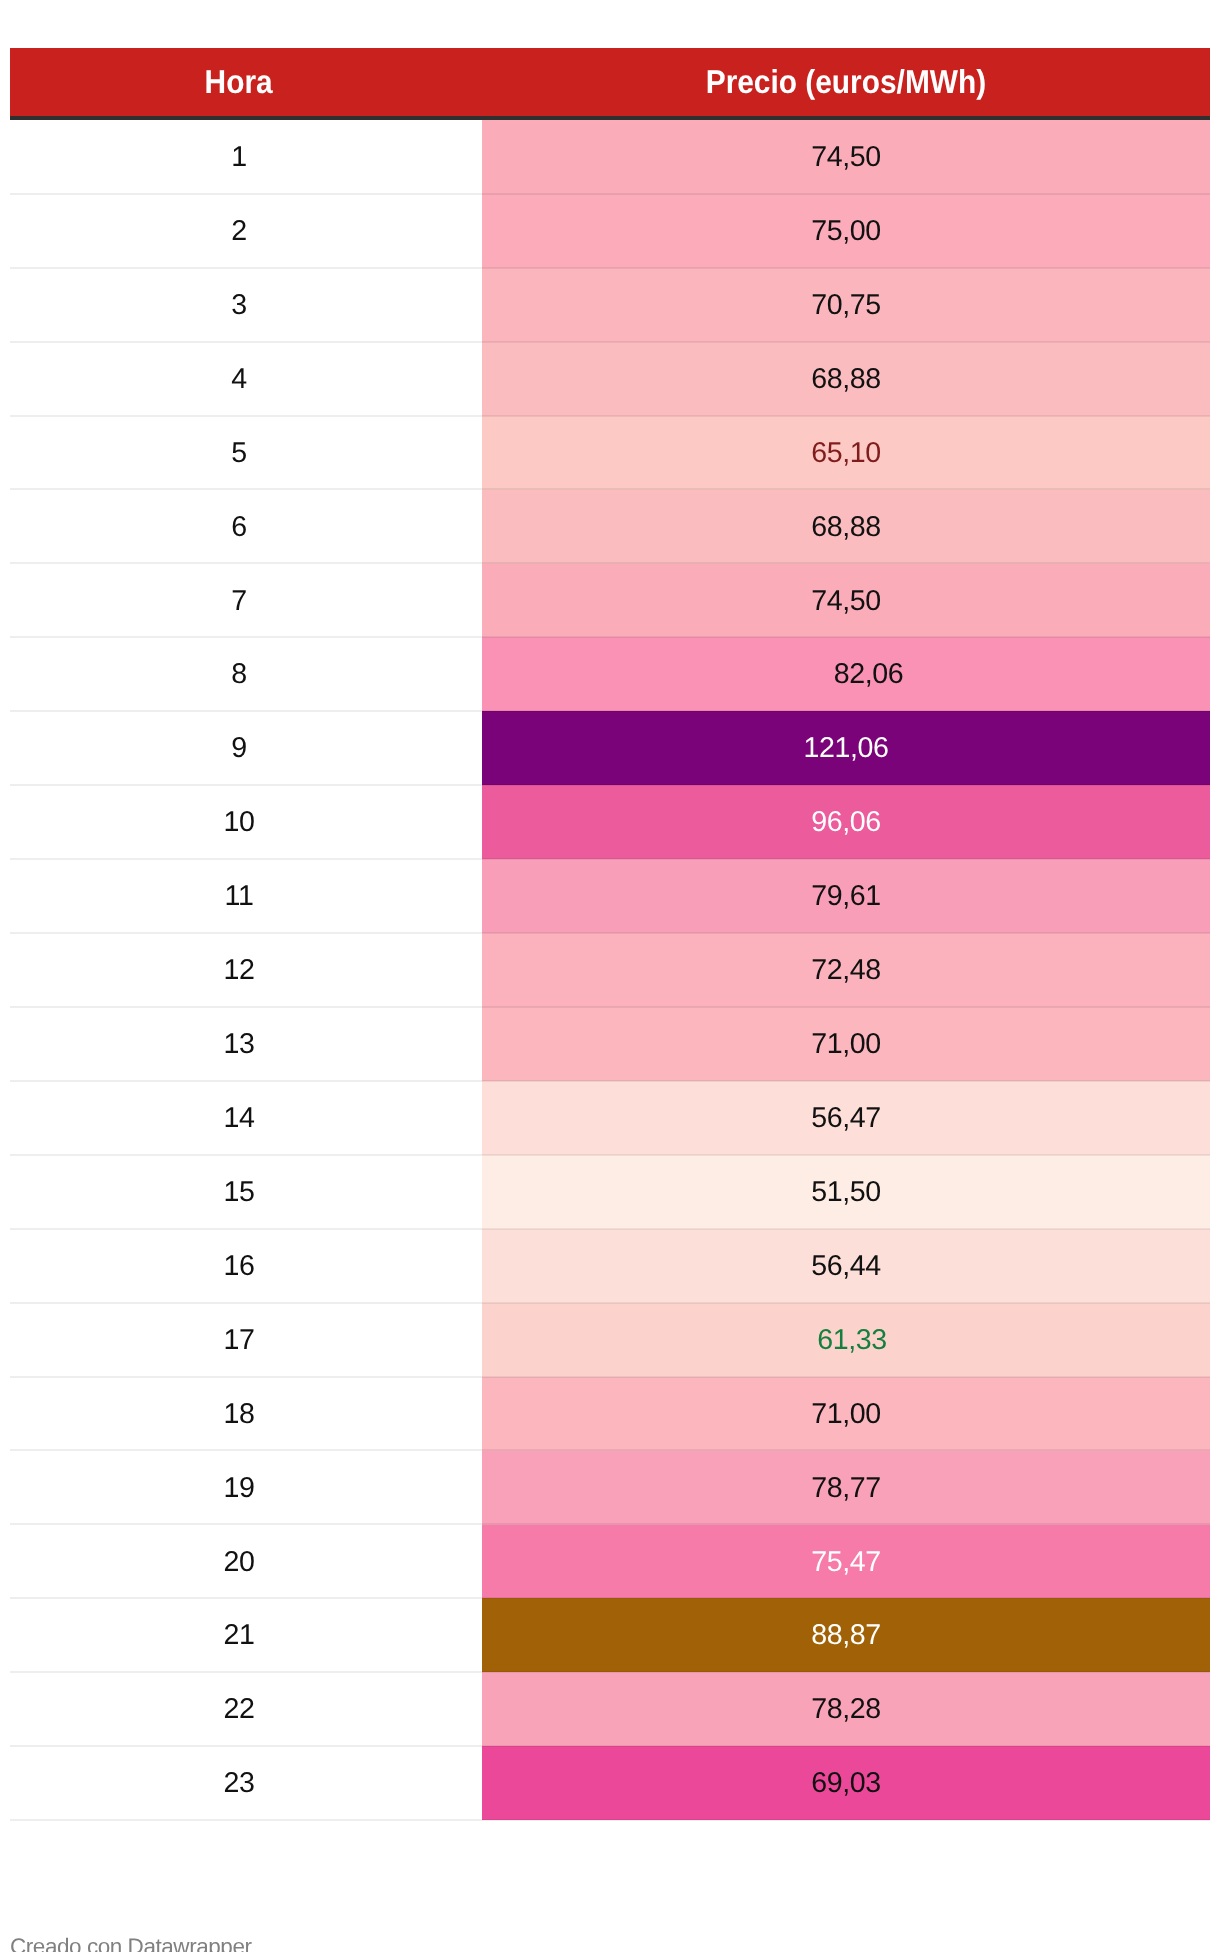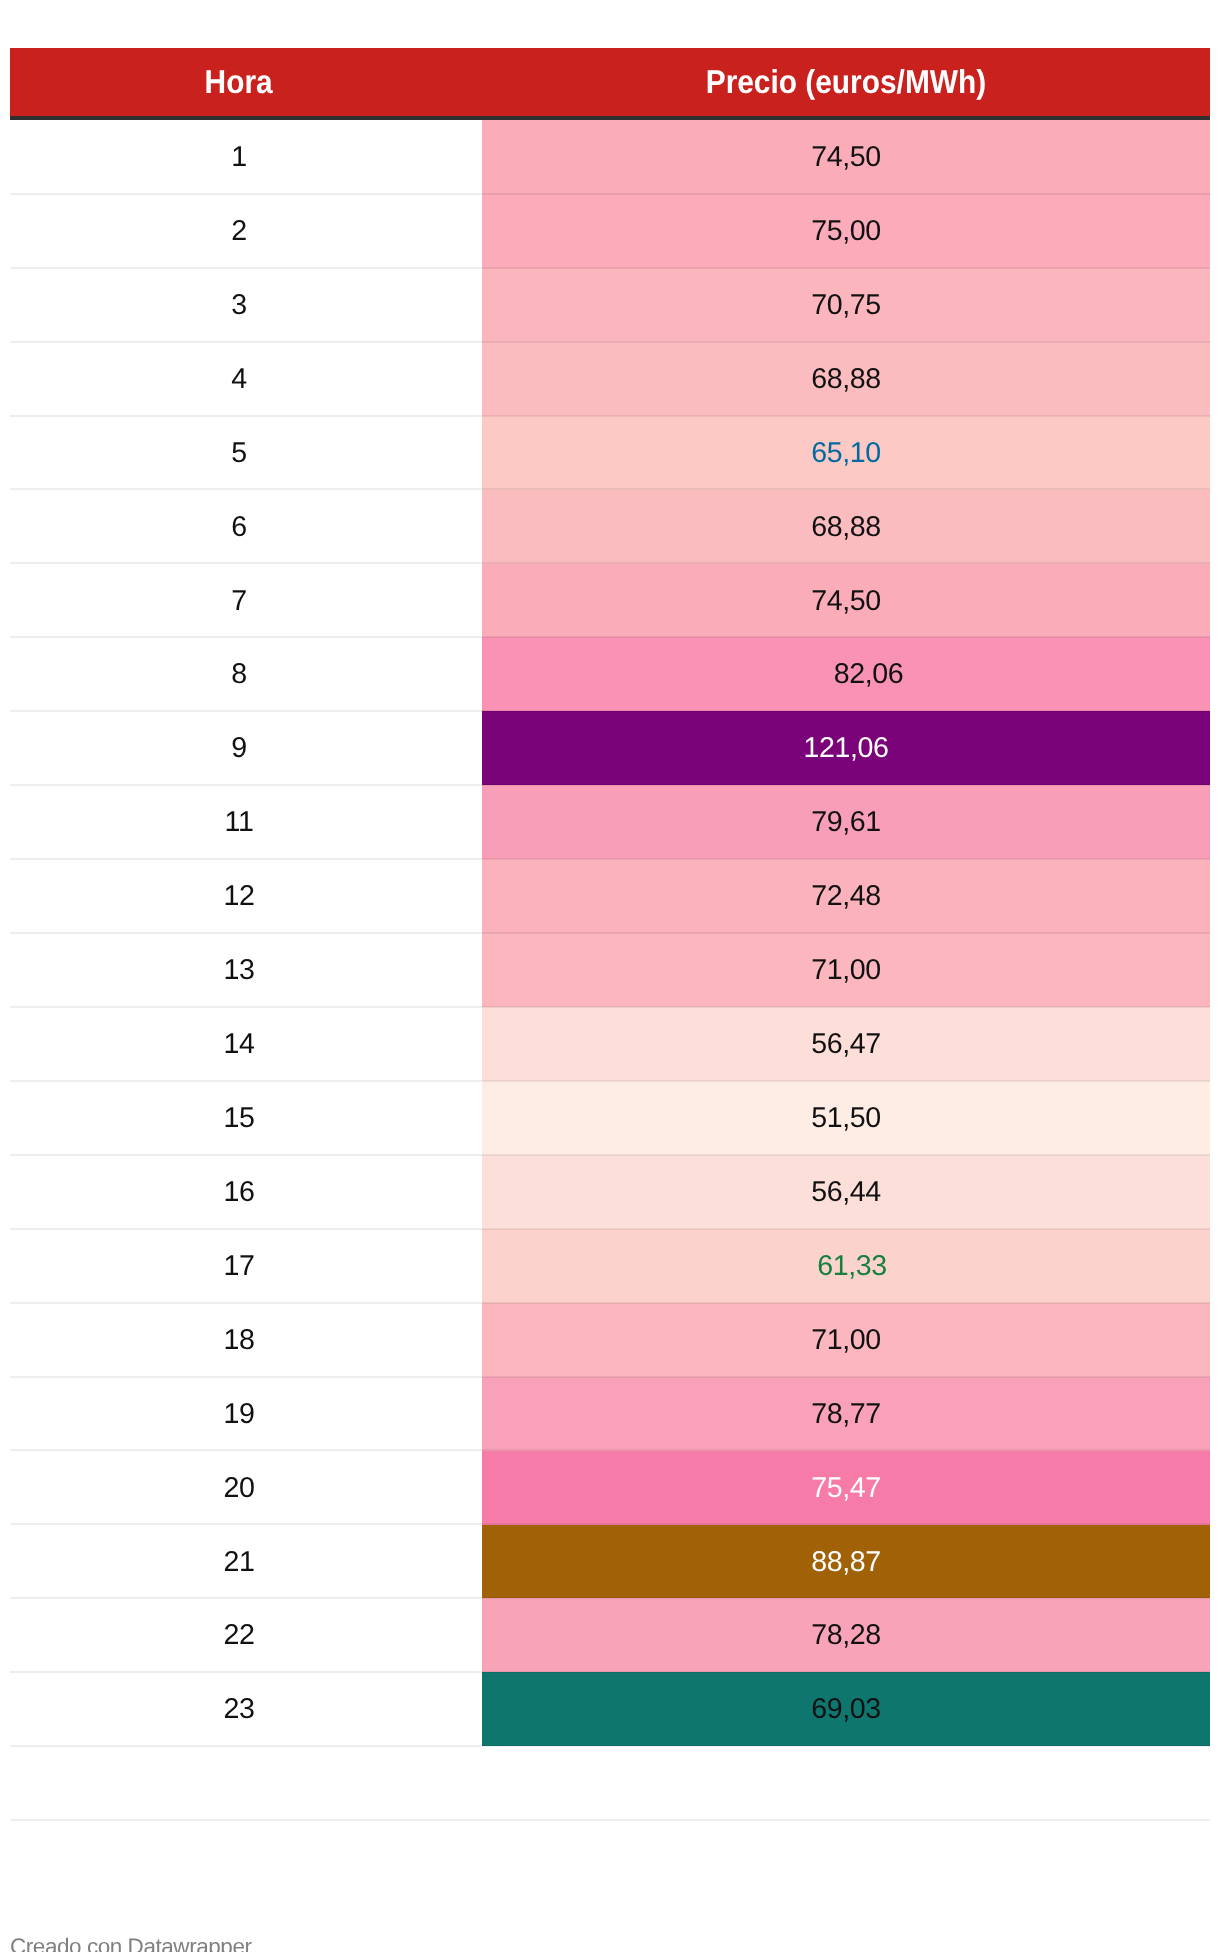--- a/index.html
+++ b/index.html
@@ -44,37 +44,41 @@
         <tr>
           <td class="c0"><i>3</i></td>
           <td class="c1" style="background: rgb(251, 182, 189); color: rgb(17, 17, 17);"><i>70,75</i></td>
         </tr>
         <tr>
           <td class="c0"><i>4</i></td>
           <td class="c1" style="background: rgb(251, 188, 192); color: rgb(17, 17, 17);"><i>68,88</i></td>
         </tr>
         <tr>
           <td class="c0"><i>5</i></td>
-          <td class="c1" style="background: rgb(252, 201, 196); color: #0369a1;"><i>65,10</i></td>
+          <td class="c1" style="background: rgb(252, 201, 196); color: #7f1d1d;"><i>65,10</i></td>
         </tr>
         <tr>
           <td class="c0"><i>6</i></td>
           <td class="c1" style="background: rgb(251, 188, 192); color: rgb(17, 17, 17);"><i>68,88</i></td>
         </tr>
         <tr>
           <td class="c0"><i>7</i></td>
           <td class="c1" style="background: rgb(251, 172, 185); color: rgb(17, 17, 17);"><i>74,50</i></td>
         </tr>
         <tr>
           <td class="c0"><i>8</i></td>
           <td class="c1" style="background: rgb(249, 146, 180); color: rgb(17, 17, 17); padding-left: 45px;"><i>82,06</i></td>
         </tr>
         <tr>
           <td class="c0"><i>9</i></td>
           <td class="c1" style="background: rgb(123, 3, 121); color: rgb(255, 255, 255);"><i>121,06</i></td>
+        </tr>
+        <tr>
+          <td class="c0"><i>10</i></td>
+          <td class="c1" style="background: rgb(236, 91, 156); color: rgb(255, 255, 255);"><i>96,06</i></td>
         </tr>
         <tr>
           <td class="c0"><i>11</i></td>
           <td class="c1" style="background: rgb(249, 158, 184); color: rgb(17, 17, 17);"><i>79,61</i></td>
         </tr>
         <tr>
           <td class="c0"><i>12</i></td>
           <td class="c1" style="background: rgb(251, 178, 188); color: rgb(17, 17, 17);"><i>72,48</i></td>
         </tr>
         <tr>
@@ -112,21 +116,21 @@
         <tr>
           <td class="c0"><i>21</i></td>
           <td class="c1" style="background: #a16207; color: rgb(255, 255, 255);"><i>88,87</i></td>
         </tr>
         <tr>
           <td class="c0"><i>22</i></td>
           <td class="c1" style="background: rgb(249, 163, 185); color: rgb(17, 17, 17);"><i>78,28</i></td>
         </tr>
         <tr>
           <td class="c0"><i>23</i></td>
-          <td class="c1" style="background: #0f766e; color: rgb(17, 17, 17);"><i>69,03</i></td>
+          <td class="c1" style="background: #ec4899; color: rgb(17, 17, 17);"><i>69,03</i></td>
         </tr>
       </tbody>
   </table>
   <div class="hrule" style="background: rgb(48, 48, 48);"></div>
   <div class="seps" id="seps">
       <div class="sep" style="top: 72.9208px;"></div>
       <div class="sep" style="top: 146.842px;"></div>
       <div class="sep" style="top: 220.762px;"></div>
       <div class="sep" style="top: 294.683px;"></div>
       <div class="sep" style="top: 368.604px;"></div>

